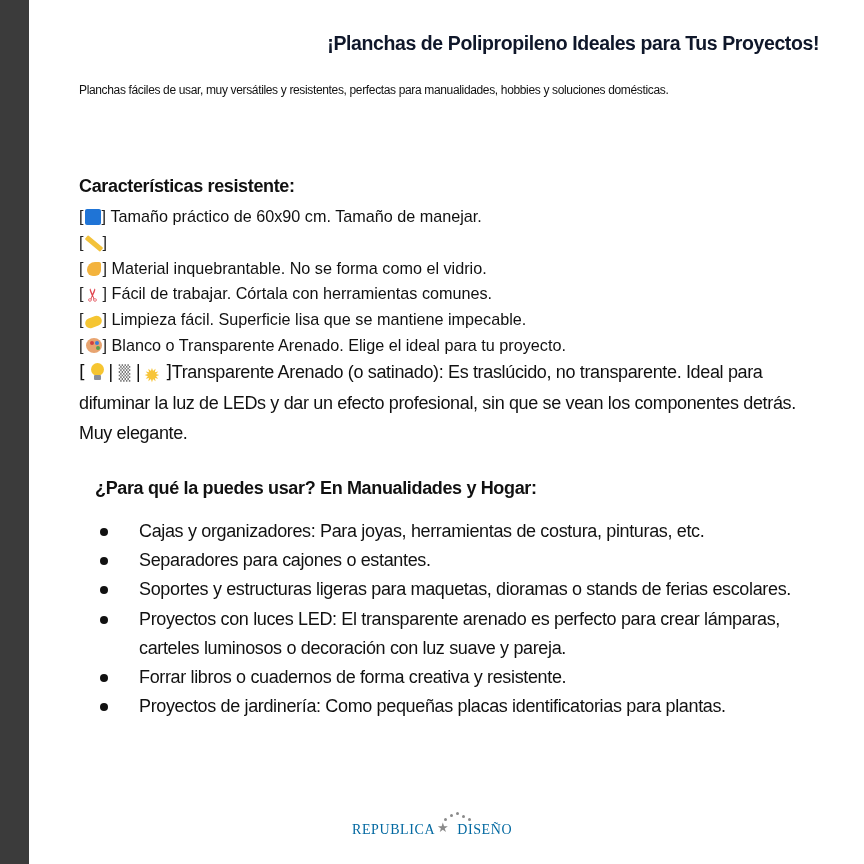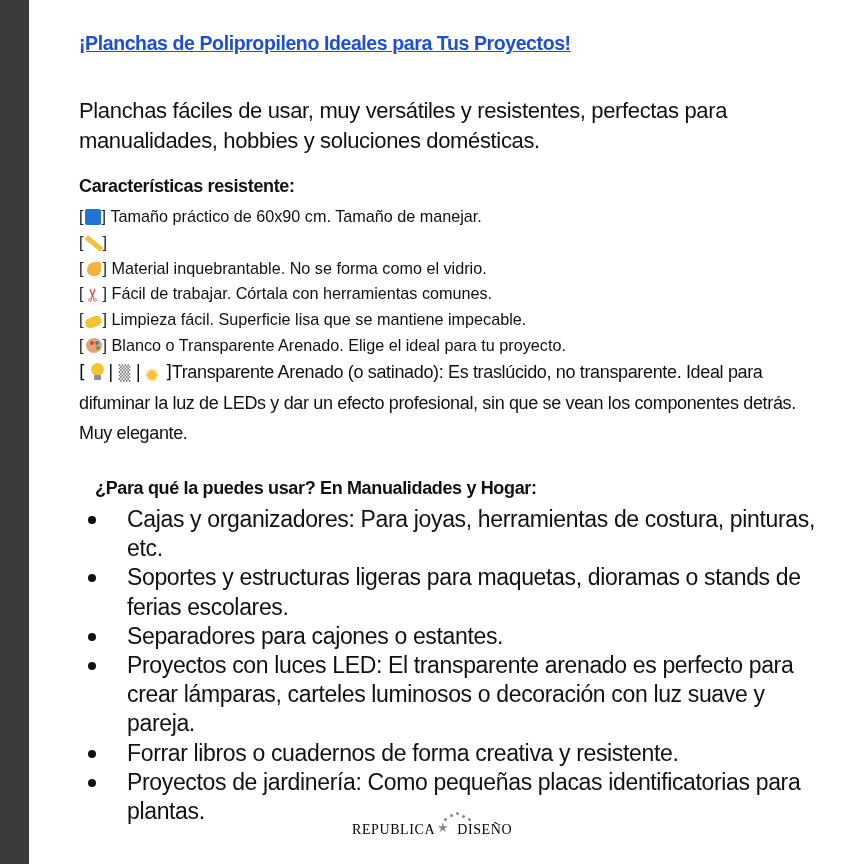--- a/index.html
+++ b/index.html
@@ -9,27 +9,27 @@
     font-family: "Liberation Sans", sans-serif; color: #111;
   }
   .left-bar {
     position: absolute; left: 0; top: 0; width: 29px; height: 864px;
     background: #3b3b3b;
   }
   .page {
     position: absolute; left: 79px; top: 0; width: 740px;
   }
   .title {
-    position: absolute; left: 0; top: 32px; width: 740px; text-align: left;
+    position: absolute; left: 0; top: 32px; width: 740px; text-align: right;
     font-family: "Liberation Sans", sans-serif; font-weight: bold;
-    font-size: 19.5px; letter-spacing: -0.4px; color: #1d4ed8; text-decoration: underline;
+    font-size: 19.5px; letter-spacing: -0.4px; color: #0f172a;
   }
   .intro {
-    position: absolute; left: 0; top: 96px; width: 740px;
-    font-size: 22px; line-height: 29.5px; letter-spacing: -0.35px;
+    position: absolute; left: 0; top: 76px; width: 740px;
+    font-size: 12px; line-height: 29.5px; letter-spacing: -0.35px;
   }
   .features-heading {
     position: absolute; left: 0; top: 176px;
     font-weight: bold; font-size: 18px; letter-spacing: -0.35px;
   }
   .features {
     position: absolute; left: 0; top: 204px; width: 740px;
     font-family: "Liberation Sans", sans-serif; font-size: 16.2px;
   }
   .feature { height: 25.8px; line-height: 25.8px; white-space: nowrap; display: flex; align-items: center; }
@@ -76,33 +76,33 @@
   .bulb::before { content: ""; position: absolute; left: 1px; top: 0; width: 13px; height: 13px; background: #f6c531; border-radius: 50%; }
   .bulb::after { content: ""; position: absolute; left: 4px; top: 12px; width: 7px; height: 5px; background: #8a8f9a; border-radius: 1px; }
   .shade { font-size: 15px; color: #777; }
   .sun { display: inline-block; width: 18px; height: 18px; position: relative; vertical-align: -3px; margin: 0 3px; }
   .sun::before { content: "✹"; position: absolute; left: 0; top: -3px; font-size: 19px; color: #f7c53a; font-family: "DejaVu Sans", sans-serif; }
   .uses-heading {
     position: absolute; left: 16px; top: 478px;
     font-weight: bold; font-size: 18px; letter-spacing: -0.35px;
   }
   .uses {
-    position: absolute; left: 0; top: 505px; width: 740px; margin: 0; padding: 0; list-style: none;
-    font-size: 23px; line-height: 29.2px; letter-spacing: -0.35px;
+    position: absolute; left: 0; top: 505px; width: 740px; margin: 12px; padding: 0; list-style: none;
+    font-size: 18px; line-height: 29.2px; letter-spacing: -0.35px;
   }
   .use-item { position: relative; padding-left: 48px; }
   .bullet {
     position: absolute; left: 9px; top: 11px; width: 8px; height: 8px; background: #111; border-radius: 50%;
   }
   .logo {
     position: absolute; left: 352px; top: 812px; width: 170px; height: 30px;
   }
   .logo-text {
     position: absolute; left: 0; top: 10px; white-space: nowrap;
-    font-family: "Liberation Serif", serif; font-size: 14px; color: #000000; letter-spacing: 0.6px;
+    font-family: "Liberation Serif", serif; font-size: 14px; color: #0369a1; letter-spacing: 0.6px;
   }
   .logo-star {
     position: absolute; left: 85px; top: 8px; font-size: 13px; color: #8a8a8a; font-family: "DejaVu Sans", sans-serif;
   }
   .logo-dots { position: absolute; left: 92px; top: 0; width: 30px; height: 10px; }
   .logo-dots span { position: absolute; width: 3px; height: 3px; background: #8a8a8a; border-radius: 50%; }
 </style>
 </head>
 <body>
 
@@ -137,22 +137,22 @@
   </div>
 
   <div class="transl">
     <span class="inline-icons"><span>[</span><span class="bulb"></span><span>|</span> <span class="shade">▒</span> <span>|</span><span class="sun"></span><span>]</span></span><span>Transparente Arenado (o satinado): Es traslúcido, no transparente. Ideal para difuminar la luz de LEDs y dar un efecto profesional, sin que se vean los componentes detrás. Muy elegante.</span>
   </div>
 
   <div class="uses-heading">¿Para qué la puedes usar? En Manualidades y Hogar:</div>
 
   <ul class="uses">
     <li class="use-item"><span class="bullet"></span><span>Cajas y organizadores: Para joyas, herramientas de costura, pinturas, etc.</span></li>
+    <li class="use-item"><span class="bullet"></span><span>Separadores para cajones o estantes.</span></li>
     <li class="use-item"><span class="bullet"></span><span>Soportes y estructuras ligeras para maquetas, dioramas o stands de ferias escolares.</span></li>
-    <li class="use-item"><span class="bullet"></span><span>Separadores para cajones o estantes.</span></li>
     <li class="use-item"><span class="bullet"></span><span>Proyectos con luces LED: El transparente arenado es perfecto para crear lámparas, carteles luminosos o decoración con luz suave y pareja.</span></li>
     <li class="use-item"><span class="bullet"></span><span>Forrar libros o cuadernos de forma creativa y resistente.</span></li>
     <li class="use-item"><span class="bullet"></span><span>Proyectos de jardinería: Como pequeñas placas identificatorias para plantas.</span></li>
   </ul>
 </div>
 
 <div class="logo">
   <div class="logo-dots">
     <span style="left:0;top:6px"></span>
       <span style="left:6px;top:2px"></span>

